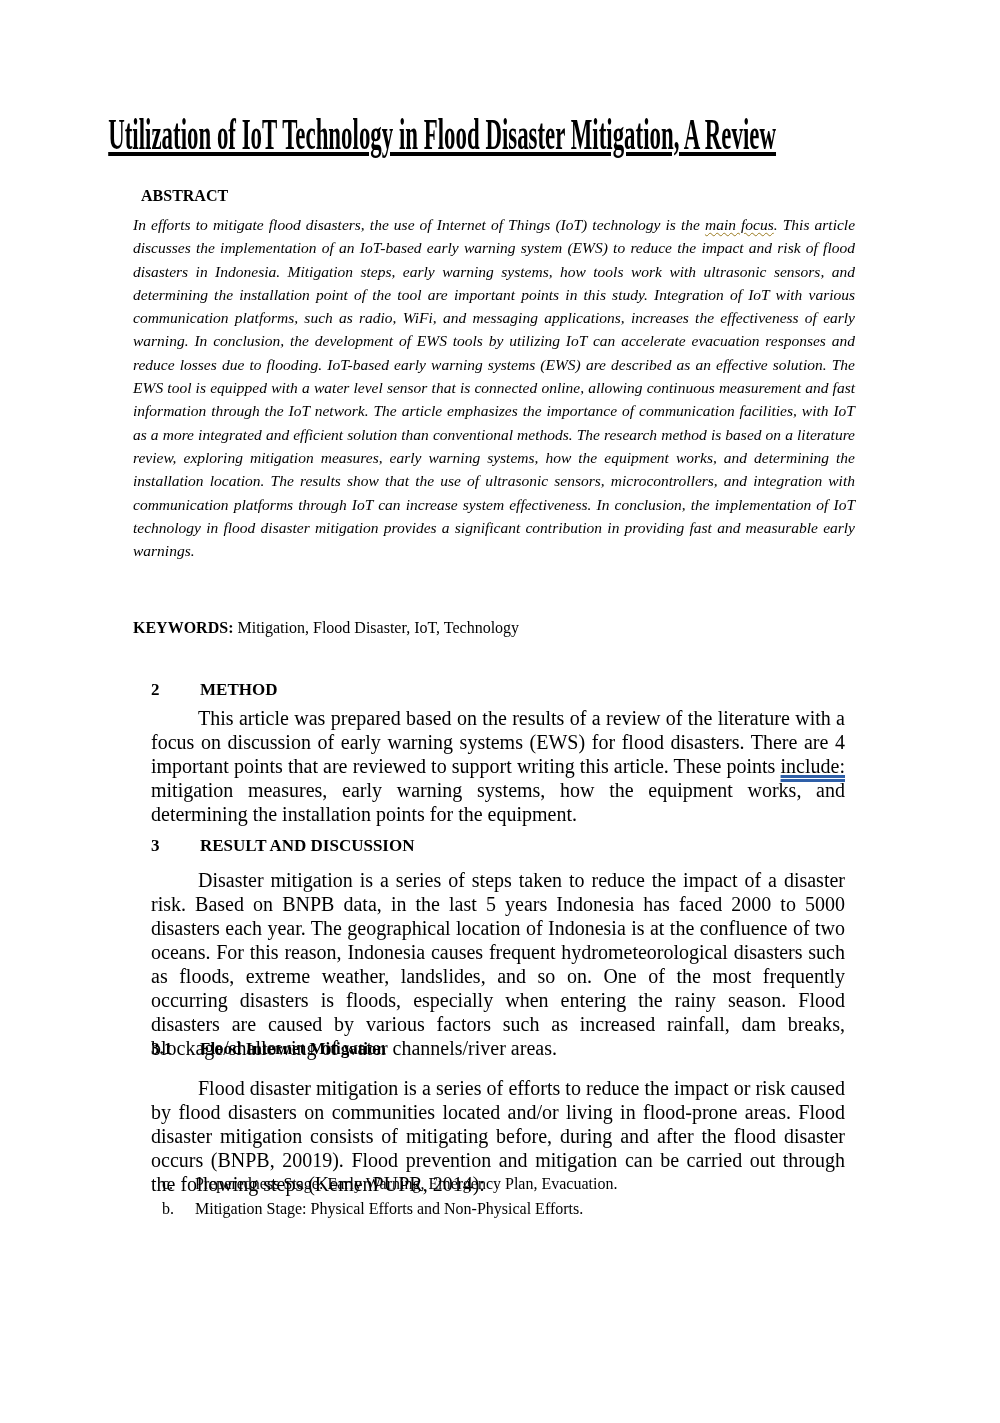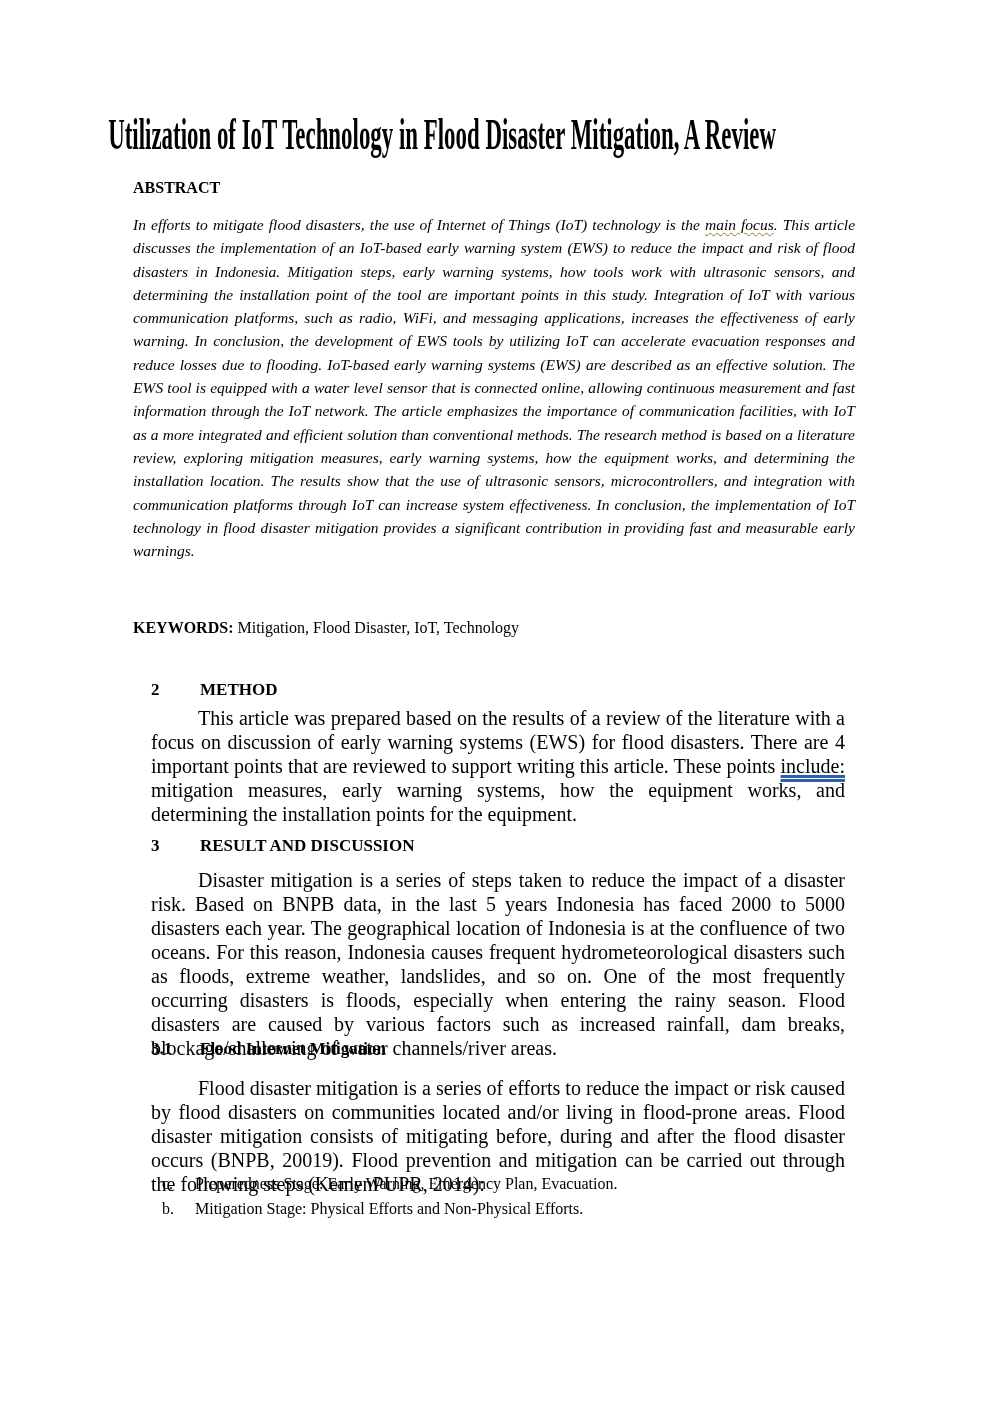--- a/index.html
+++ b/index.html
@@ -23,39 +23,40 @@
 
   
   .title {
     position: absolute;
     top: 90px;
     left: 0;
     width: 884px;
     display: flex;
     justify-content: center;
     overflow: visible;
+    text-decoration: underline;
   }
   .title-inner {
     font-size: 44px;
     font-weight: bold;
     line-height: 48px;
     white-space: nowrap;
     transform: scaleX(0.52);
     transform-origin: center;
     letter-spacing: 0px;
   }
 
   
   .abstract-heading {
     position: absolute;
     left: 133px;
     top: 179px;
     font-size: 16px;
     font-weight: bold;
-    margin: 0;
+    margin: 8px;
   }
   .abstract-body {
     position: absolute;
     left: 133px;
     top: 213px;
     width: 722px;
     margin: 0;
     font-style: italic;
     font-size: 15.5px;
     line-height: 23.3px;

